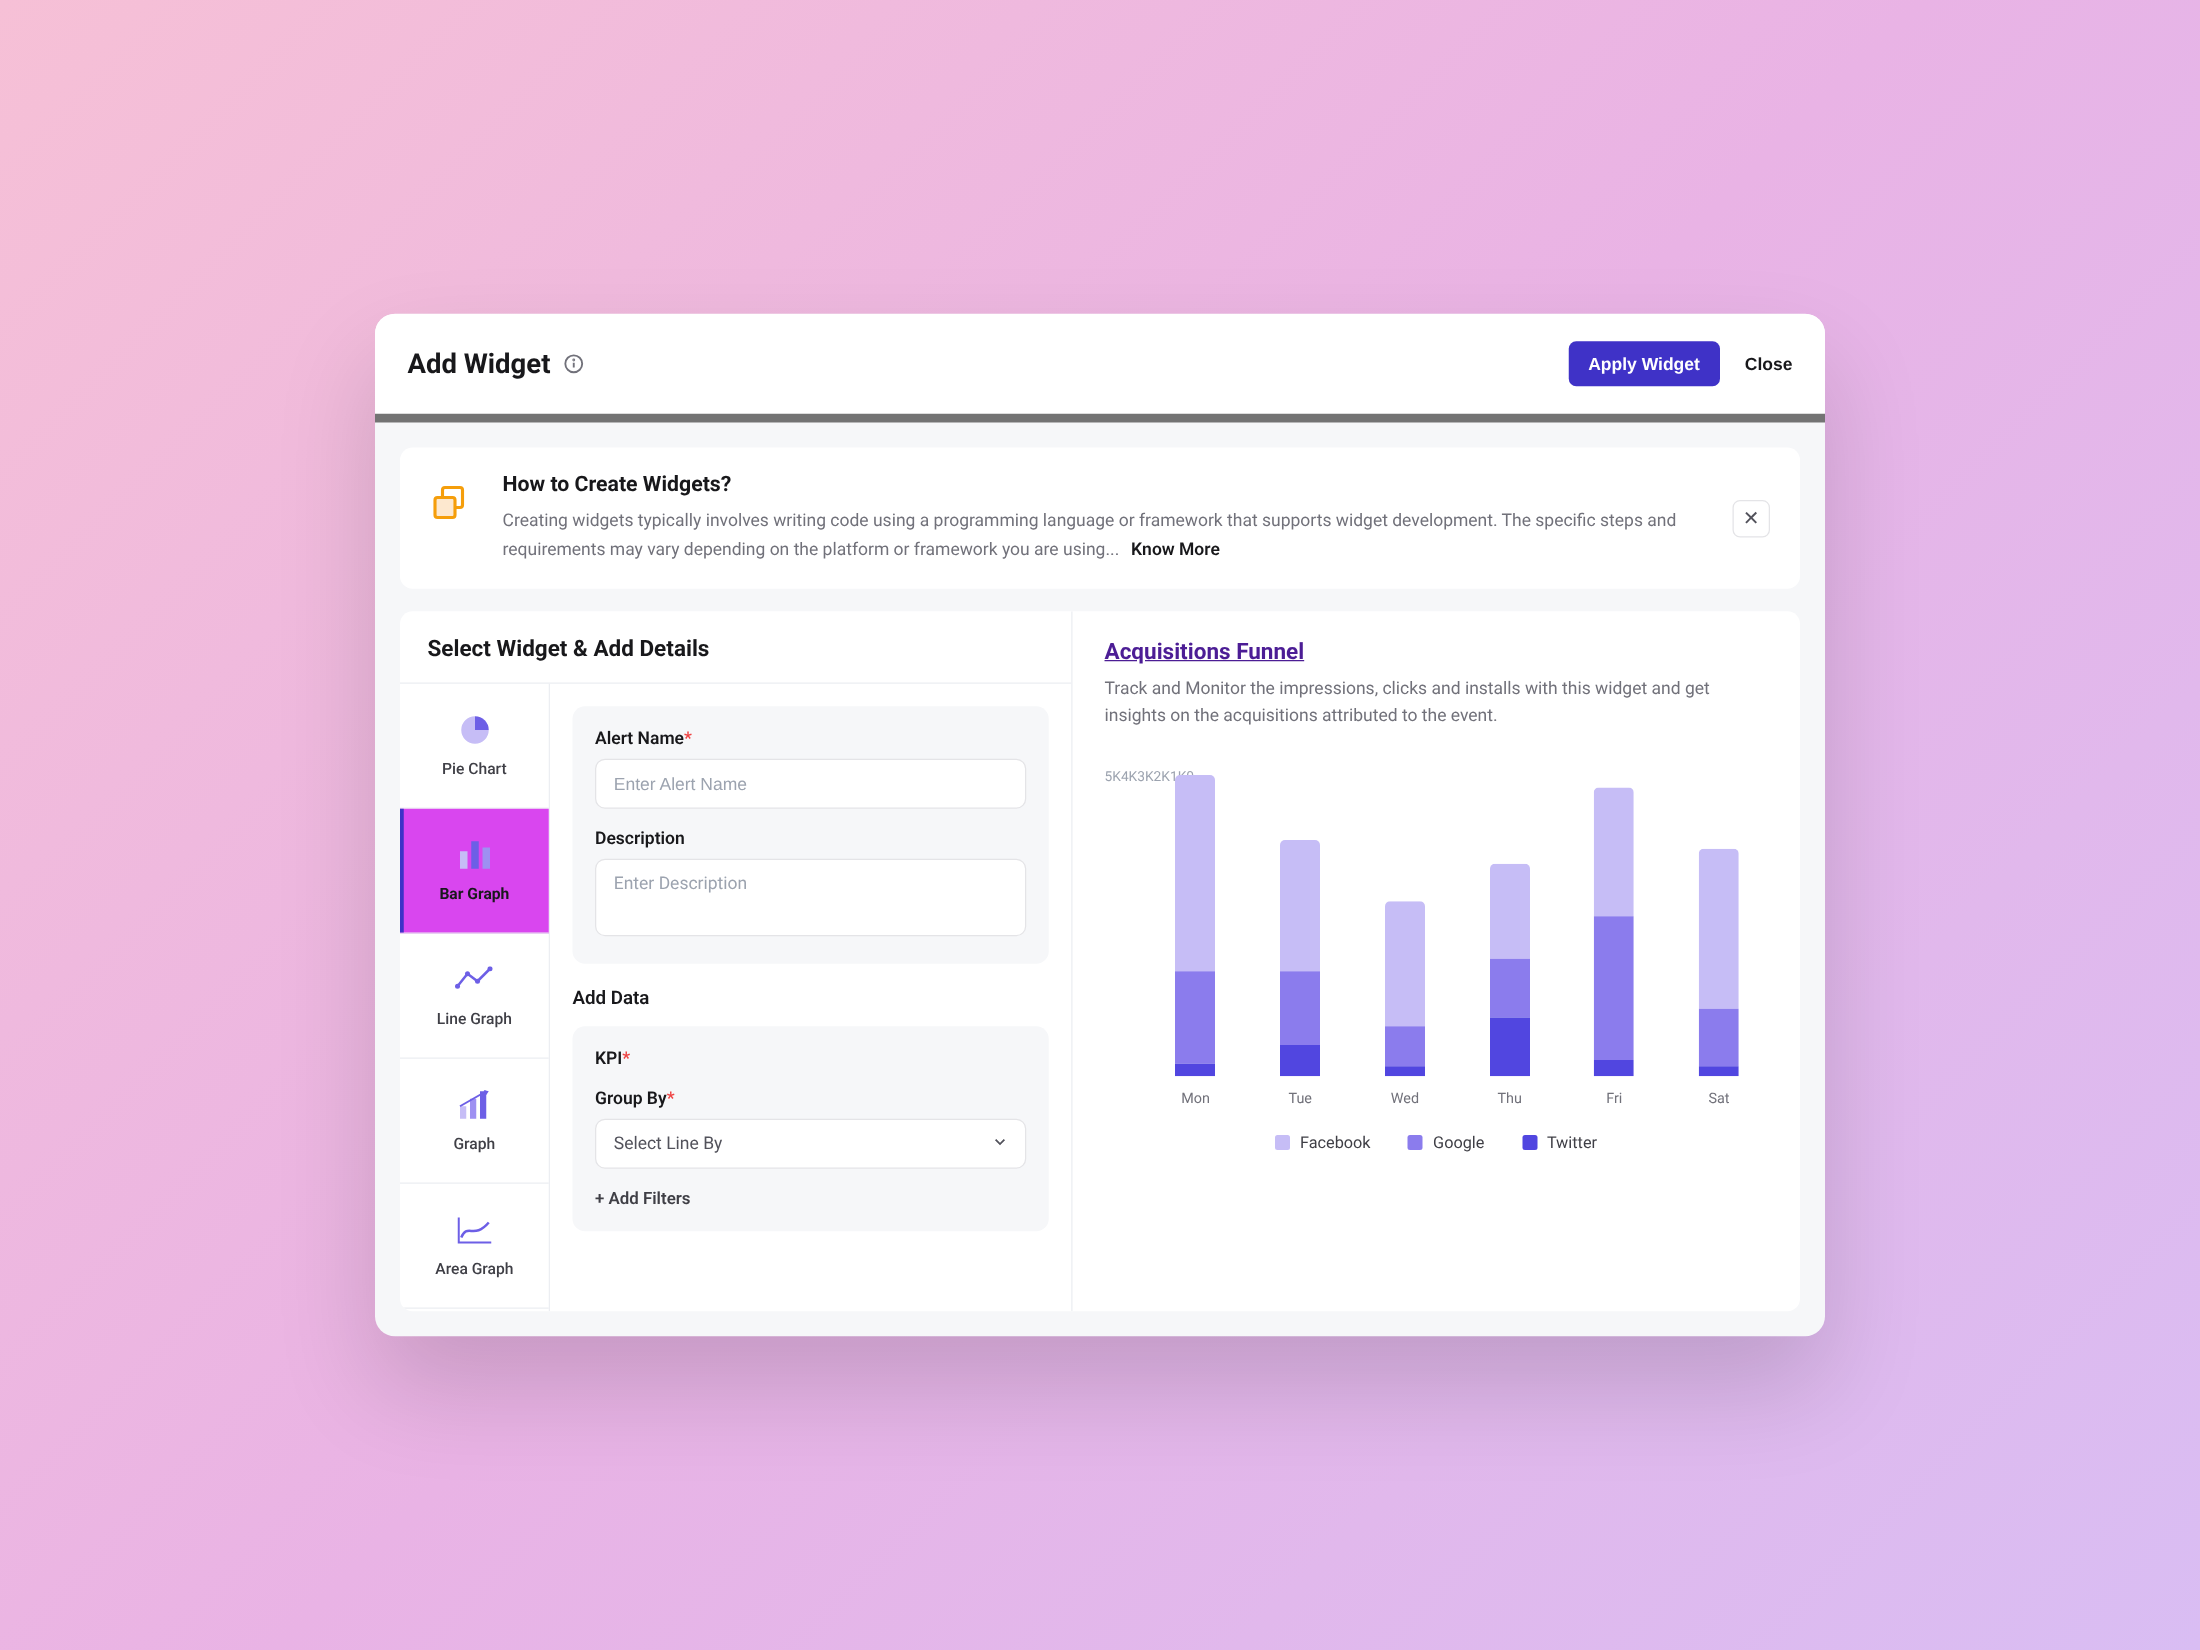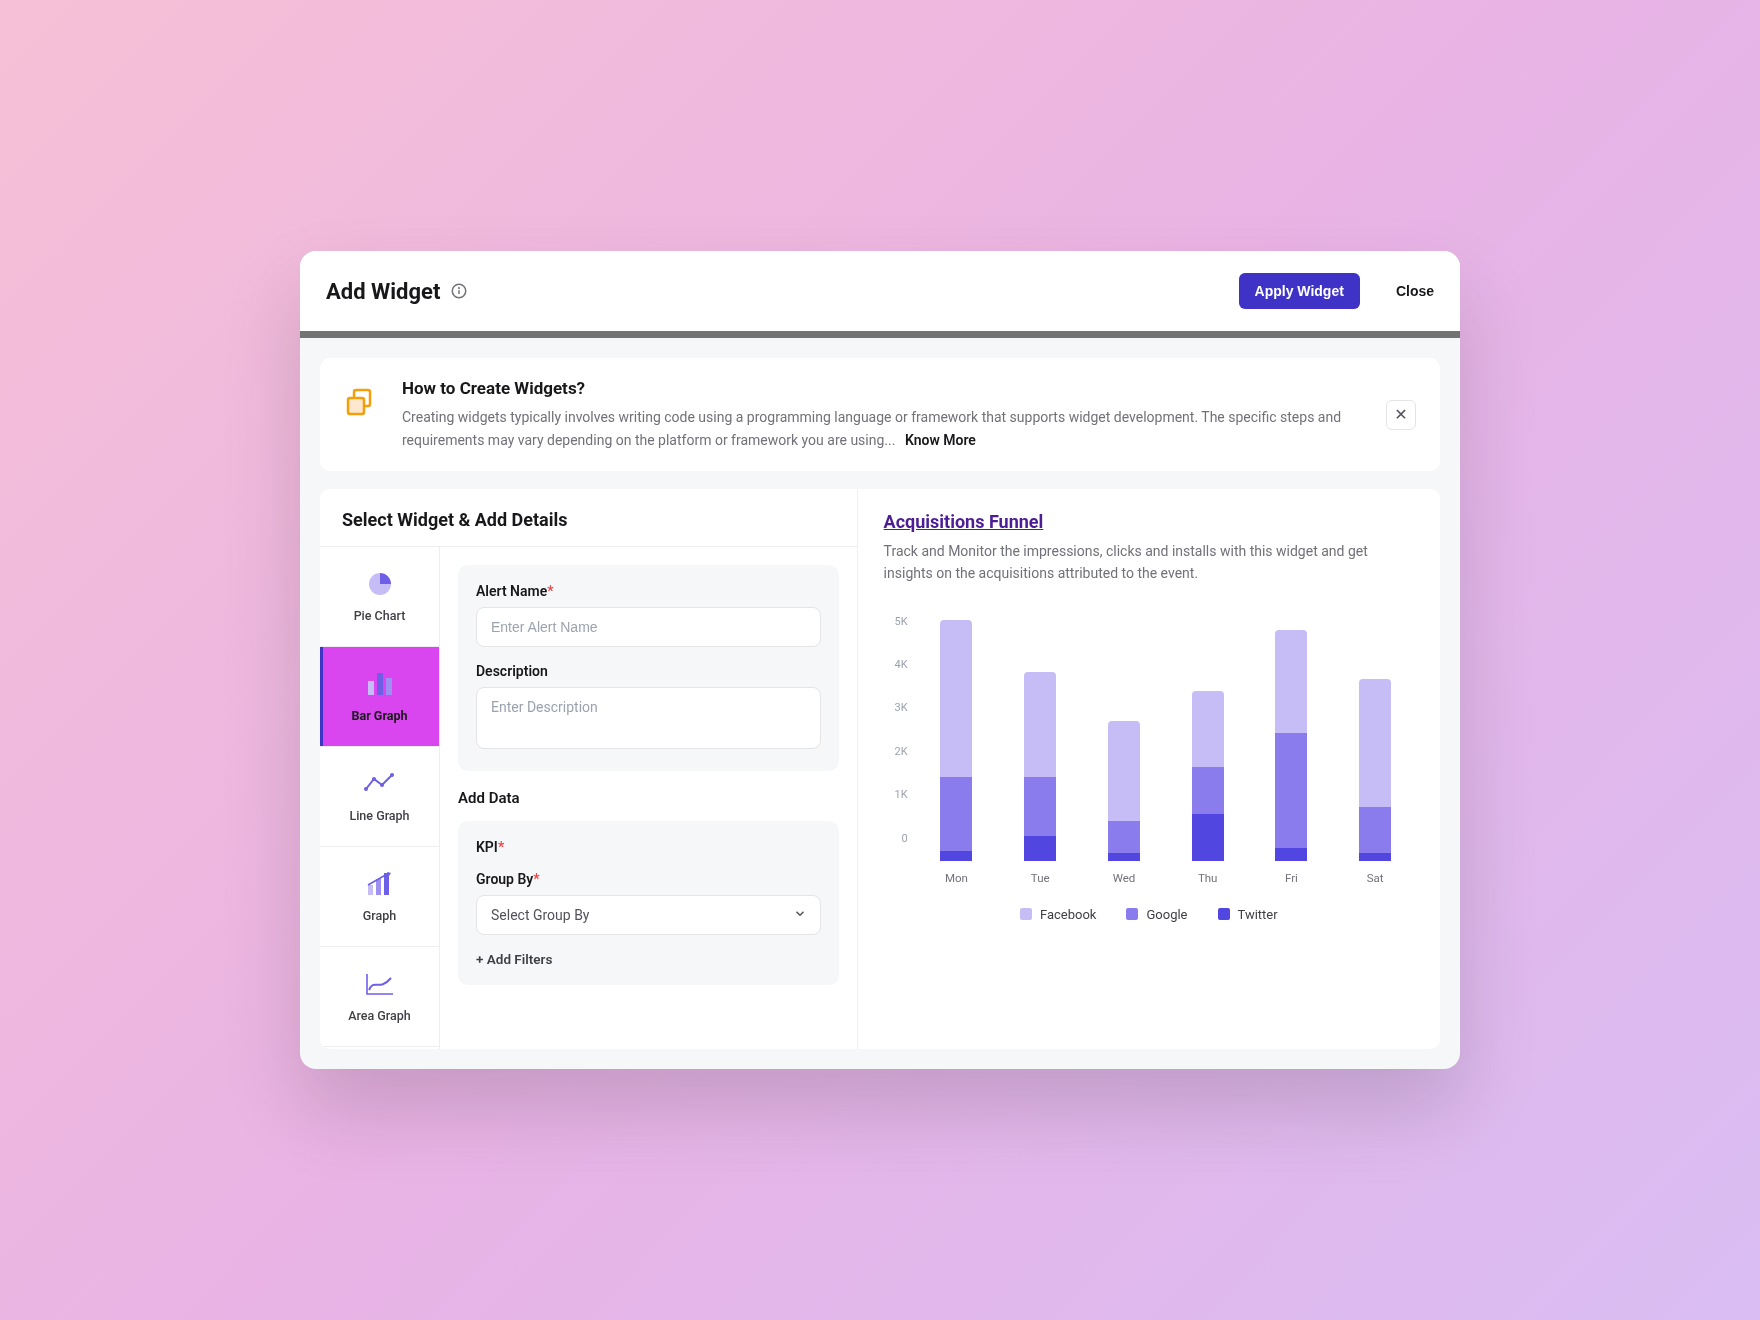--- a/index.html
+++ b/index.html
@@ -24,21 +24,21 @@
     display: flex;
     align-items: center;
     justify-content: space-between;
     padding: 22px 26px;
     background: #fff;
     border-bottom: 7px solid #737373;
   }
   .modal-title-wrap { display: flex; align-items: center; gap: 10px; }
   .modal-title { font-size: 22px; font-weight: 700; color: #18181b; }
   .info-icon svg { display:block; }
-  .header-actions { display:flex; align-items:center; gap: 36px; }
+  .header-actions { display:flex; align-items:center; gap: 20px; }
   .apply-btn {
     background: #3f32c7;
     color: #fff;
     border: none;
     border-radius: 6px;
     padding: 10px 16px;
     font-size: 14px;
     font-weight: 600;
     cursor: pointer;
   }
@@ -127,21 +127,21 @@
   .select { appearance:none; cursor:pointer; color:#52525b; }
   .chevron {
     position:absolute; right:14px; top:50%; transform:translateY(-50%);
     pointer-events:none;
   }
   .add-filters { font-size:13.5px; font-weight:600; color:#3f3f46; cursor:pointer; margin-top:12px; }
   
   .preview-title { font-size:18px; font-weight:700; color:#4c1d95; margin-bottom:8px;text-decoration:underline; }
   .preview-desc { font-size:14px; color:#71717a; line-height:1.6; margin-bottom: 30px; }
   .chart-area { display:flex; gap:10px; }
-  .y-axis { display:flex; flex-direction:column; justify-content:space-between; height:230px; font-size:11px; color:#9ca3af; text-align:right; width:24px;}
+  .y-axis { display:flex; flex-direction:row; justify-content:space-between; height:230px; font-size:11px; color:#9ca3af; text-align:right; width:24px;}
   .bars-wrap { flex:1; }
   .bars {
     display:flex; align-items:flex-end; justify-content:space-between;
     height:270px; gap: 18px;
     padding: 0 6px;
   }
   .bar-col { flex:1; display:flex; flex-direction:column; align-items:center; gap:10px; }
   .bar-stack {
     width: 32px;
     display:flex; flex-direction:column-reverse;
@@ -290,21 +290,21 @@
               <div class="field">
                 <label class="field-label">
                   <span>KPI</span><span class="req">*</span>
                 </label>
               </div>
               <div class="field">
                 <label class="field-label">
                   <span>Group By</span><span class="req">*</span>
                 </label>
                 <div class="select-wrap">
-                  <div class="select">Select Group By</div>
+                  <div class="select">Select Line By</div>
                   <span class="chevron">
                     <svg width="14" height="14" viewBox="0 0 24 24" fill="none" stroke="#52525b" stroke-width="2.5">
                         <polyline points="6 9 12 15 18 9"></polyline>
                       </svg>
                   </span>
                 </div>
               </div>
               <div class="add-filters">+ Add Filters</div>
             </div>
 

